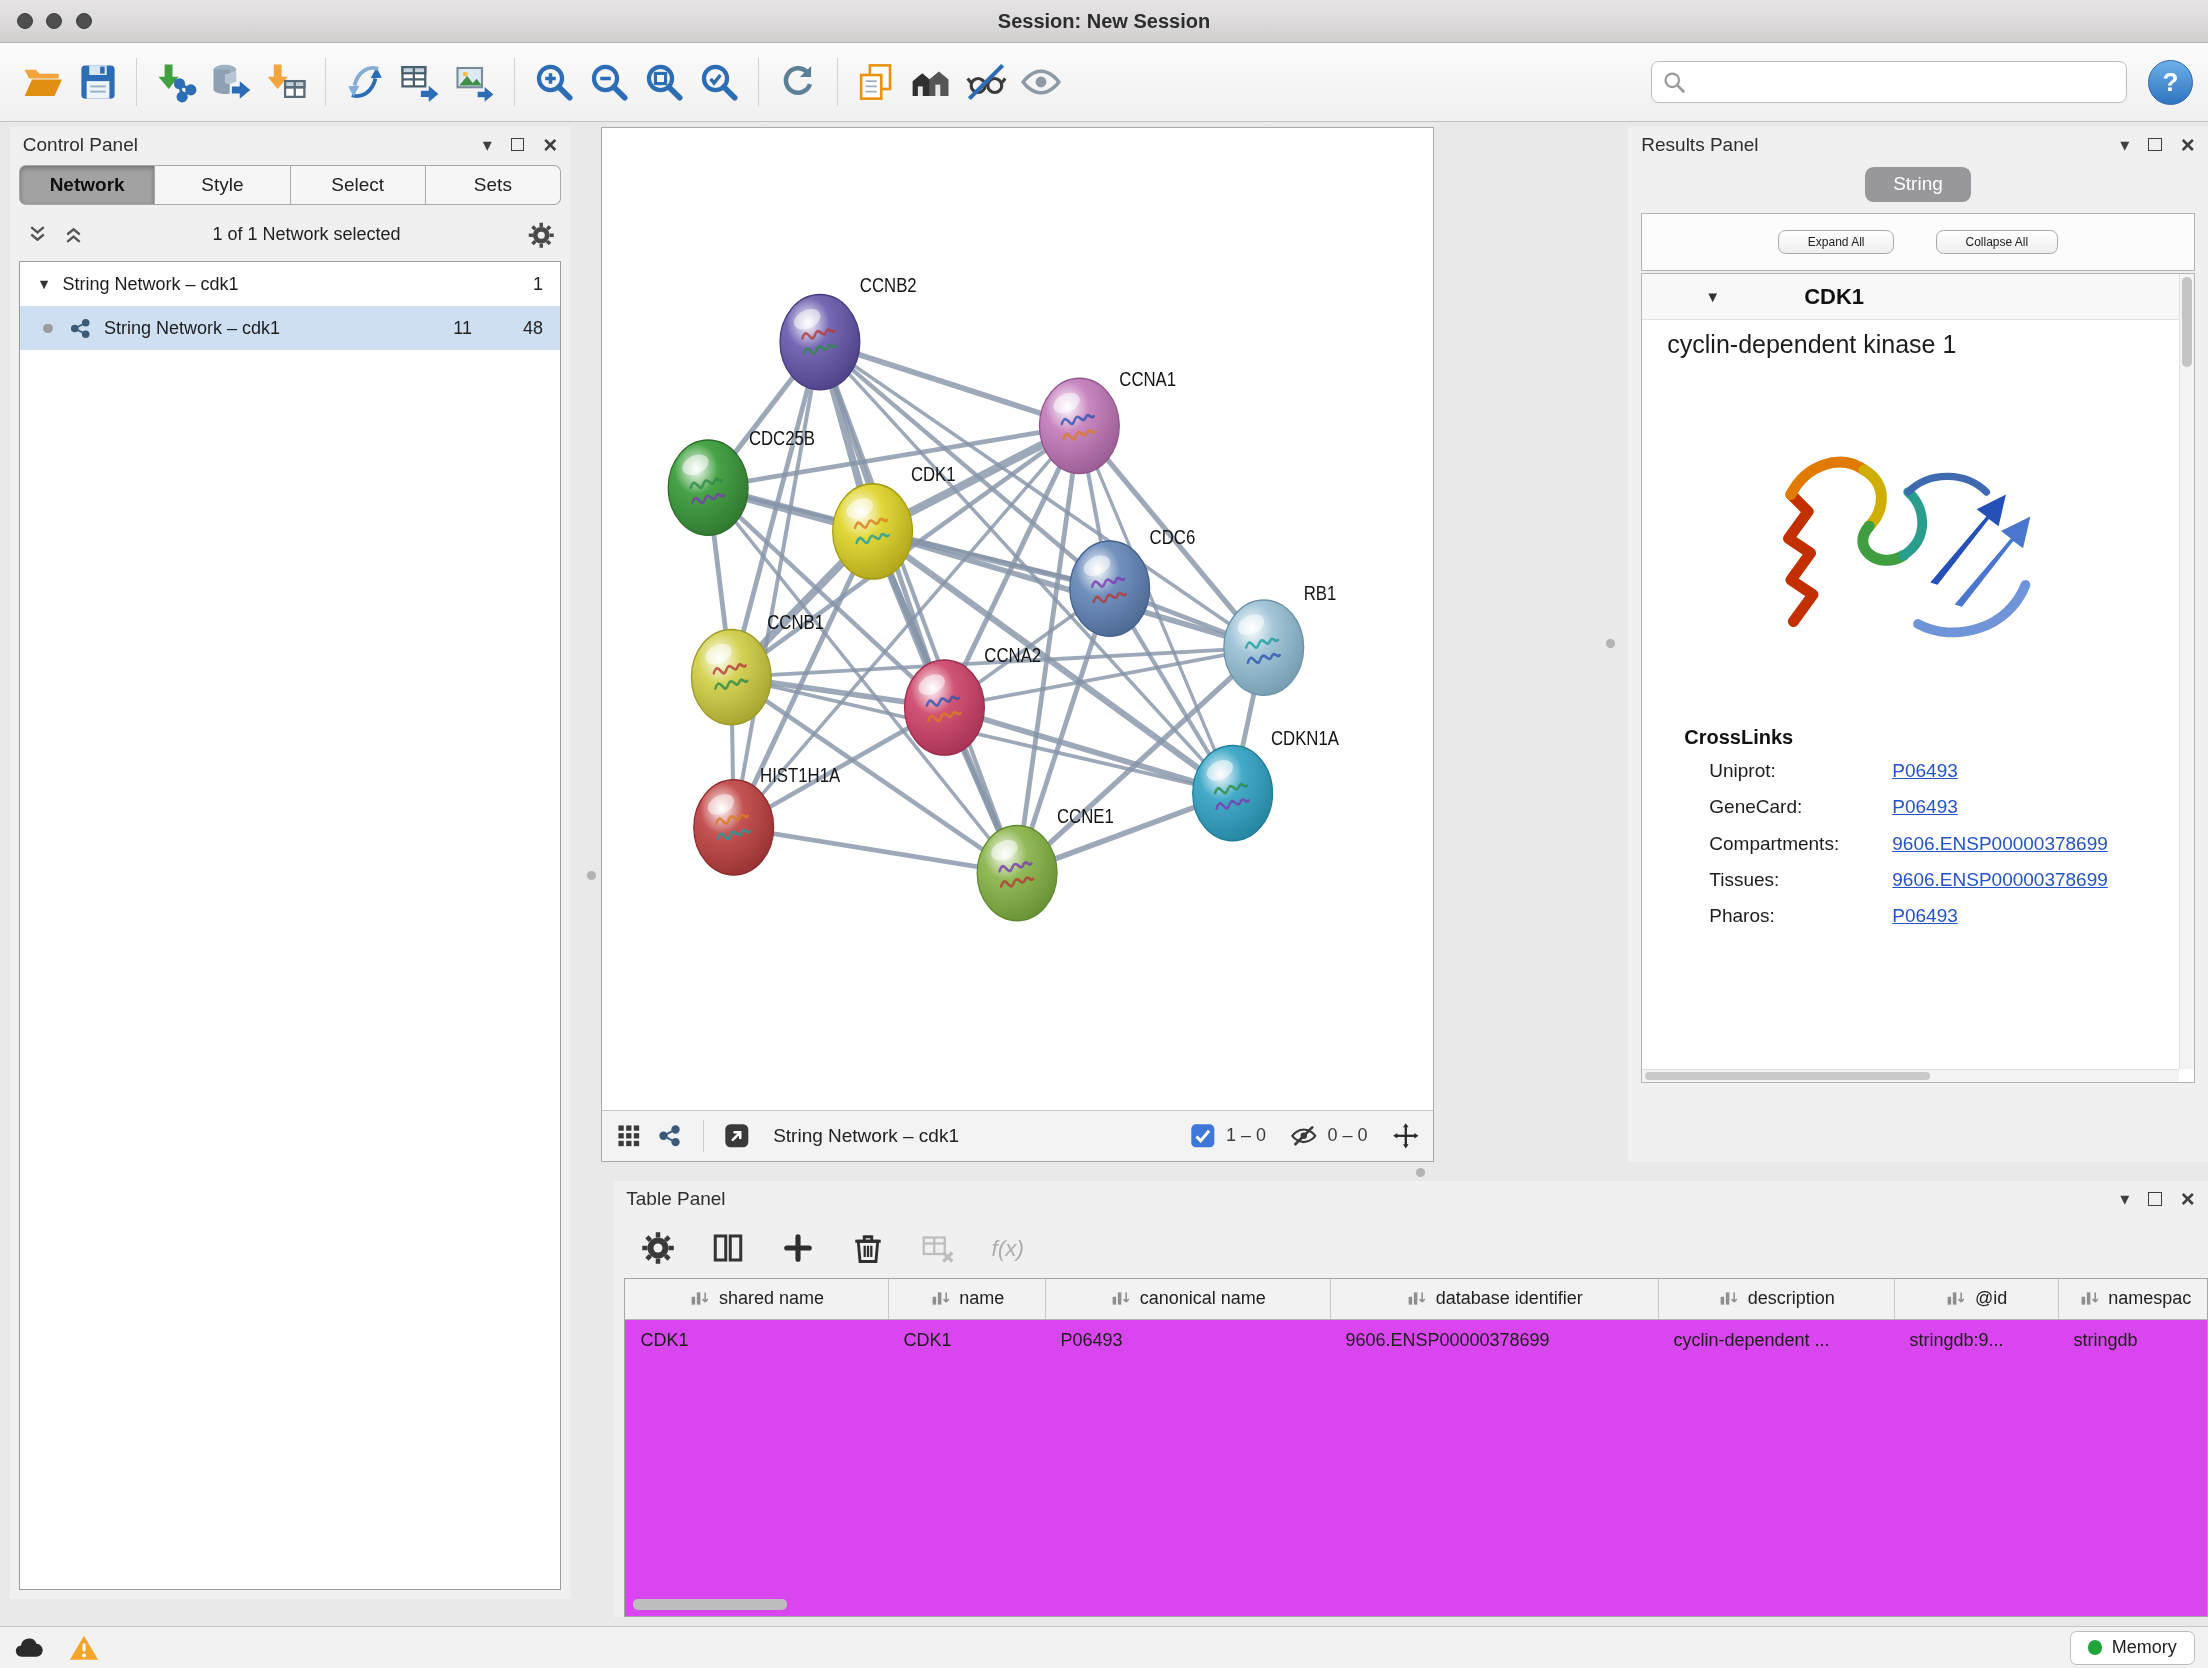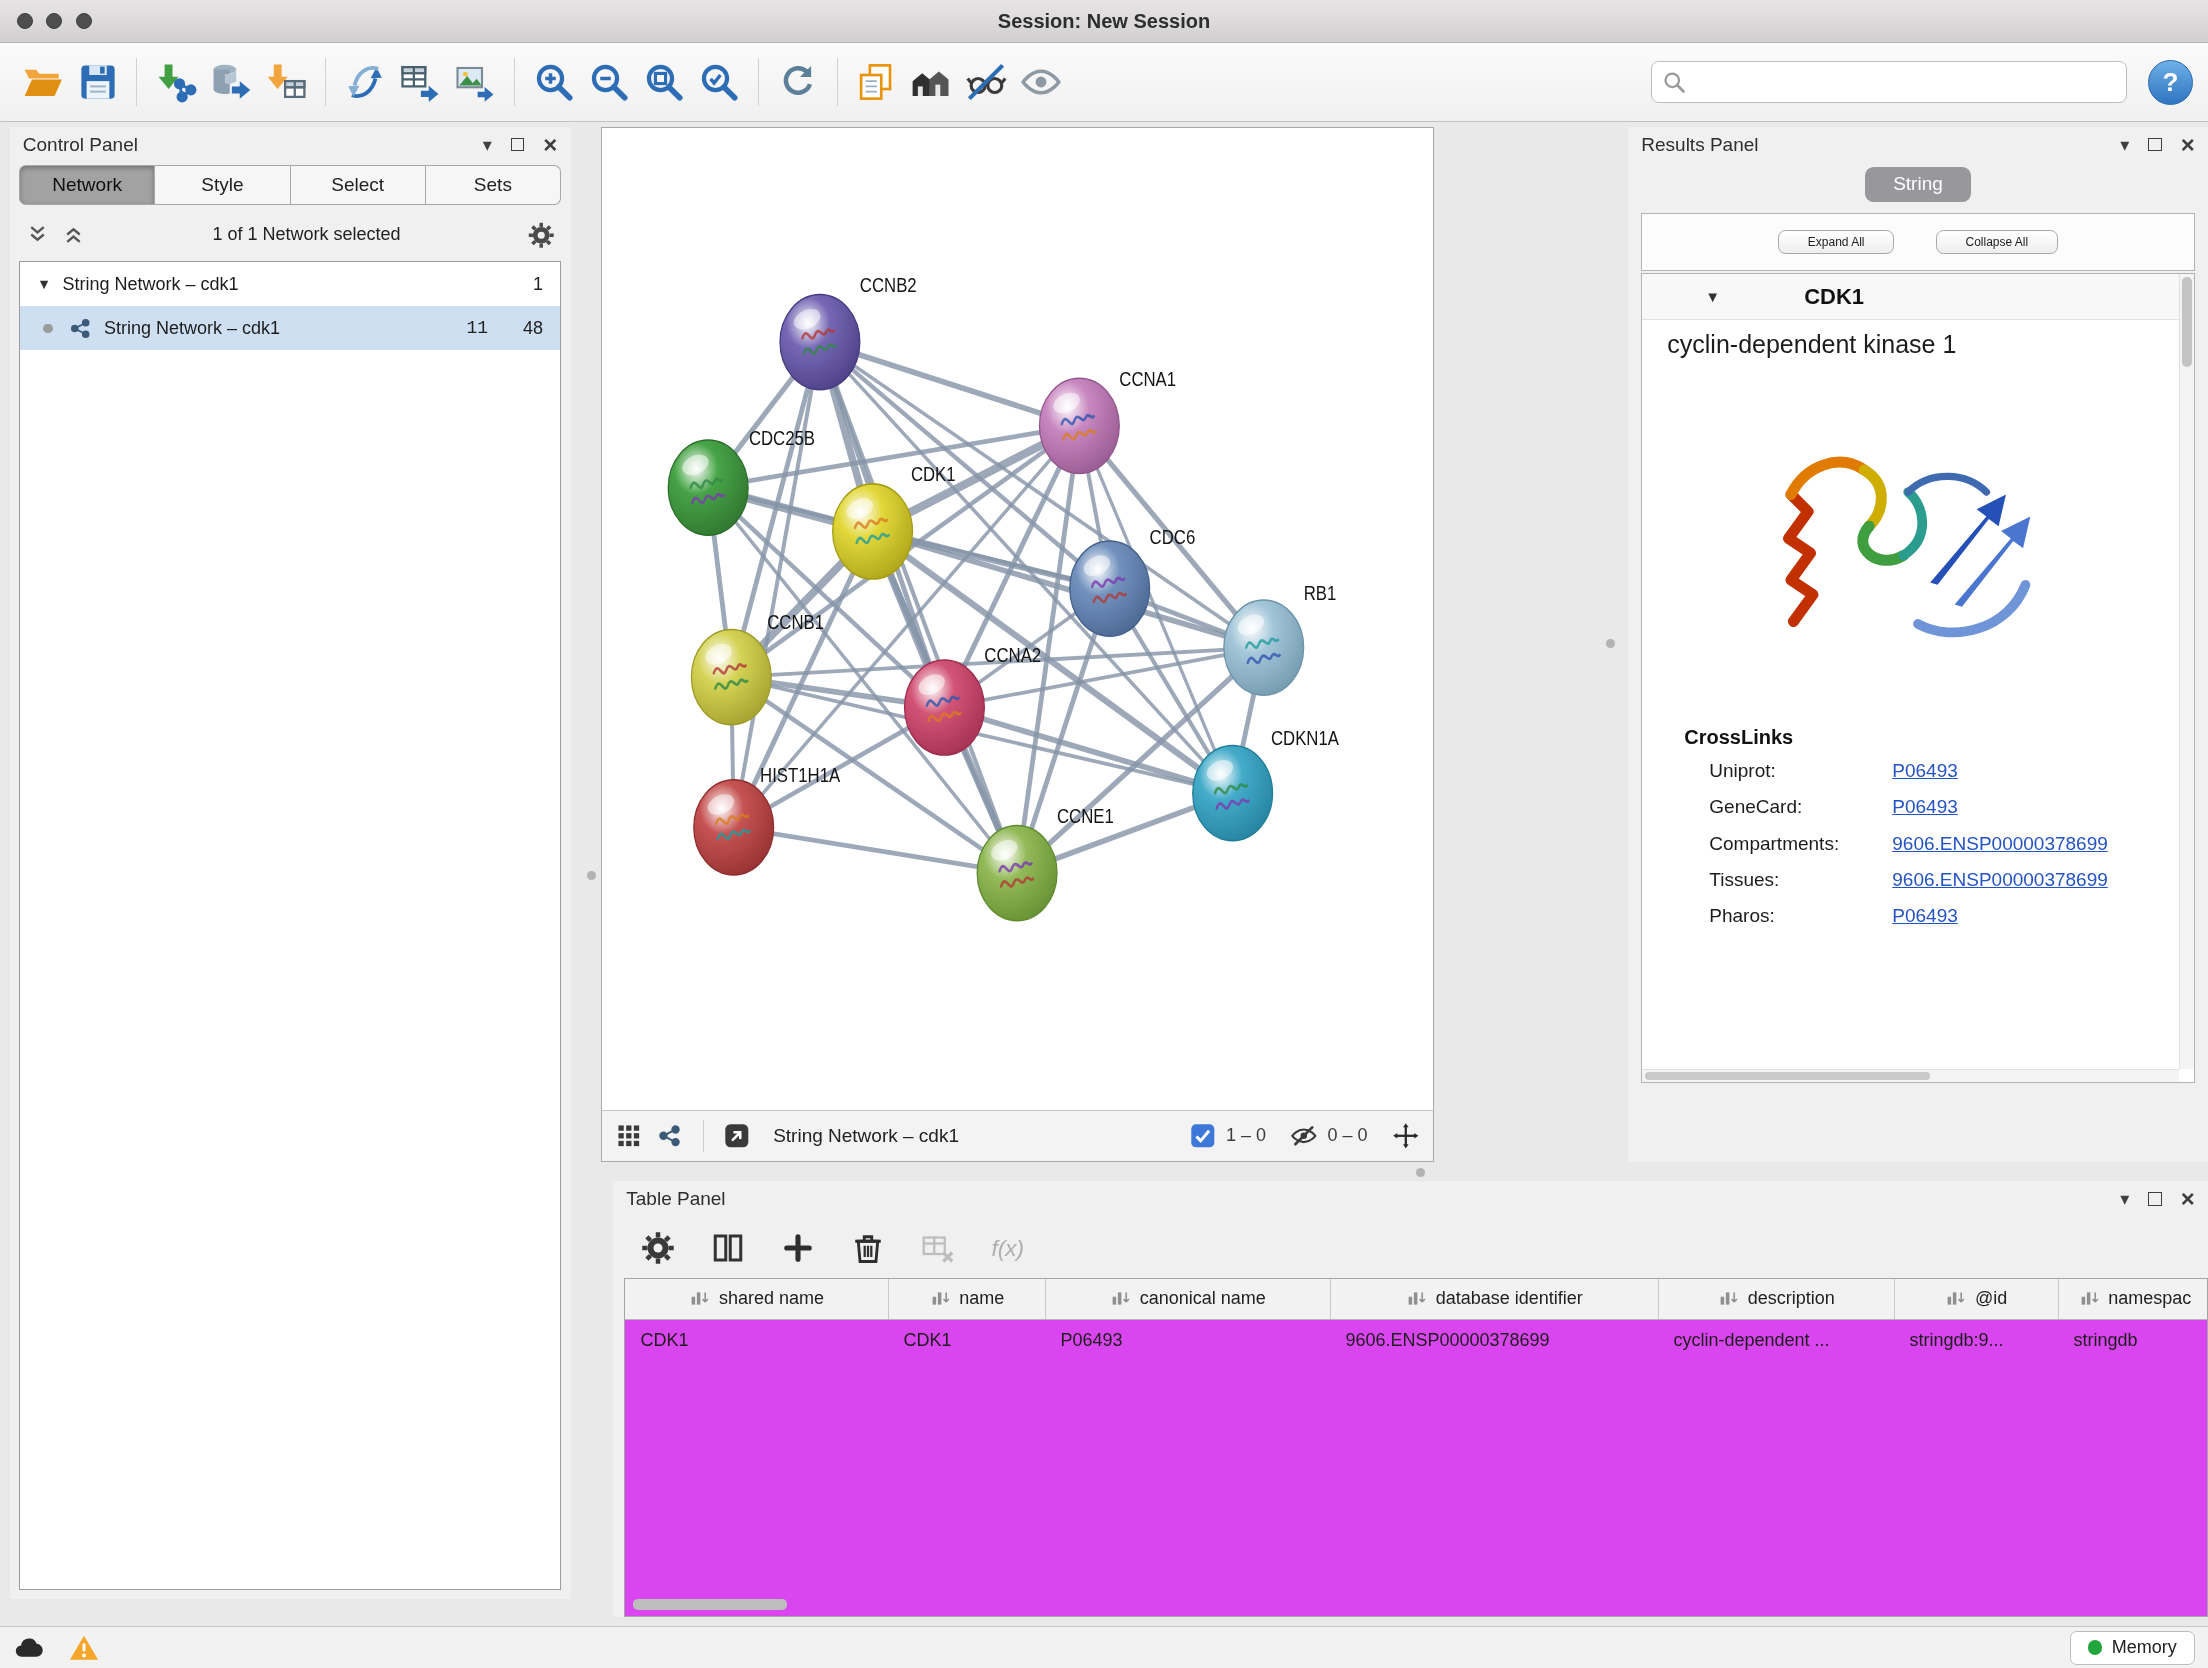--- a/index.html
+++ b/index.html
@@ -31,37 +31,37 @@
   .panel-title{font-size:19px;color:#2e2e2e;white-space:nowrap;}
   .ph-spacer{flex:1;}
   .ph-ic{color:#3f3f3f;font-size:18px;line-height:1;cursor:pointer;margin-left:19px;}
   .ph-box{width:13.3px;height:13.3px;border:1.9px solid #3f3f3f;display:inline-block;cursor:pointer;margin-left:19px;}
   .ph-x{font-size:24px;font-weight:bold;}
 
   
   .control-panel{position:absolute;left:9.5px;top:3.8px;width:561px;bottom:27px;background:#f0f0f0;display:flex;flex-direction:column;}
   .cp-tabs{display:flex;margin:1.9px 9.5px 5.7px;}
   .cp-tab{flex:1;height:40px;font-size:19px;color:#222;background:#f6f6f6;border:1px solid #a8a8a8;border-left:none;cursor:pointer;}
-  .cp-tab:first-child{border-left:1px solid #a8a8a8;border-radius:6.7px 0 0 6.7px;}
+  .cp-tab:first-child{border-left:1px solid #a8a8a8;border-radius:6.7px 0 0 6.7px;font-weight:bold;}
   .cp-tab:last-child{border-radius:0 6.7px 6.7px 0;}
   .cp-tab.sel{background:#a2a2a2;color:#101010;box-shadow:inset 0 1.9px 4.8px rgba(0,0,0,.3);}
   .cp-status{display:flex;align-items:center;height:49px;padding:0 15px;gap:11.4px;}
   .cp-chev{width:25px;height:25px;cursor:pointer;}
   .cp-status-label{flex:1;text-align:center;font-size:18px;color:#222;}
   .cp-gear{width:28.5px;height:28.5px;cursor:pointer;}
   .cp-treebox{flex:1;margin:1.9px 9.5px 9.5px;background:#fff;border:1px solid #9c9c9c;overflow:hidden;}
   .tree-row{height:44px;display:flex;align-items:center;position:relative;font-size:18px;color:#1c1c1c;cursor:pointer;}
   .tree-row.sel{background:#cfdff2;}
   .tree-row .tri{margin-left:17px;font-size:14.3px;color:#333;}
   .tree-row .tlabel{margin-left:11.4px;}
   .tree-row .dot{width:9.5px;height:9.5px;border-radius:50%;background:#9c9c9c;margin-left:23px;flex:0 0 auto;}
   .tree-row .ticon{width:25px;height:25px;margin-left:15px;flex:0 0 auto;}
   .tcount{position:absolute;font-size:18px;color:#222;text-align:right;}
   .c1{right:17px;width:57px;}
-  .c2{right:72px;width:57px;font-family:Liberation Mono, monospace;}
+  .c2{right:88px;width:57px;}
   .c3{right:17px;width:48px;}
 
   
   .network-box{position:absolute;left:601px;top:3.8px;width:833px;height:1035px;background:#fff;border:1px solid #a9a9a9;display:flex;flex-direction:column;}
   .graph-area{flex:1;position:relative;overflow:hidden;}
   #graph-svg{position:absolute;inset:0;width:100%;height:100%;}
   .net-status{height:51px;background:#f3f3f3;border-top:1px solid #c5c5c5;display:flex;align-items:center;padding:0 13.3px;gap:13.3px;}
   .ns-ic{width:27.6px;height:27.6px;cursor:pointer;flex:0 0 auto;}
   .ns-sep{width:1px;height:32px;background:#cfcfcf;margin:0 5.7px;}
   .ns-title{font-size:19px;color:#222;margin-left:9.5px;}

